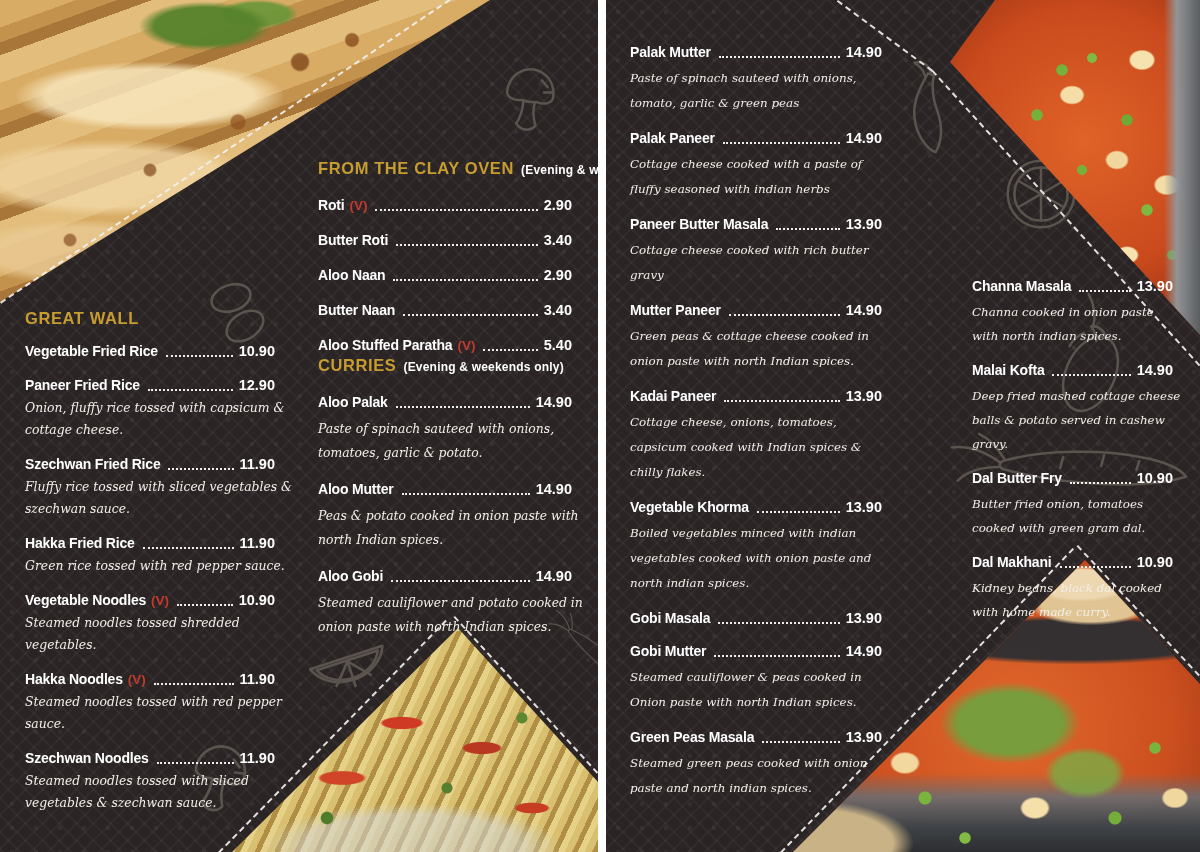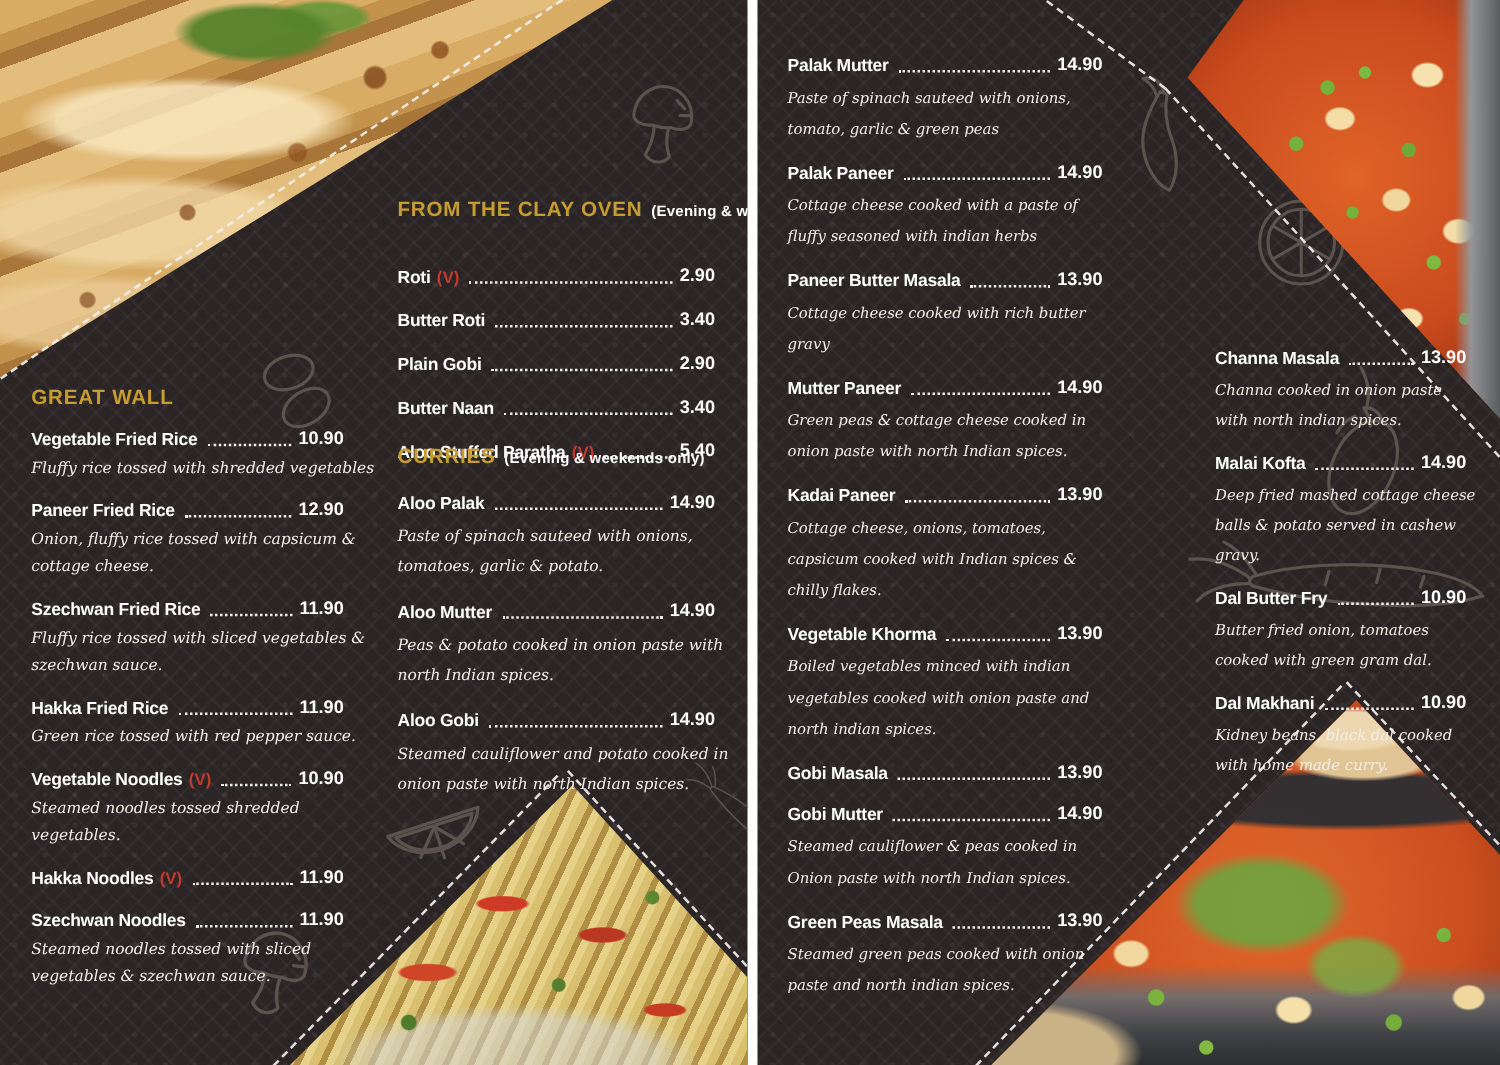--- a/index.html
+++ b/index.html
@@ -33,21 +33,21 @@
   .pr{font-weight:700;font-size:14.5px;}
   .desc{font-family:"DejaVu Serif",serif;font-style:italic;color:#f3efe8;font-size:12.4px;}
 
   .col-gw{left:25px;top:308px;width:250px;}
   .col-gw .sec-head{margin-bottom:12px;}
   .col-gw .item{margin-bottom:13px;}
   .col-gw .desc{line-height:22px;width:114%;}
   .col-gw .item .row{margin-bottom:1px;}
 
   .col-oven{left:318px;top:158px;width:254px;}
-  .col-oven .sec-head{margin-bottom:32px;}
+  .col-oven .sec-head{margin-bottom:16px;}
   .col-oven .item{margin-bottom:14px;}
 
   .col-cur{left:318px;top:355px;width:254px;}
   .col-cur .sec-head{margin-bottom:16px;}
   .col-cur .item{margin-bottom:14px;}
   .col-cur .desc{line-height:24px;width:110%;margin-top:4px;}
 
   .col-rc1{left:24px;top:42px;width:252px;}
   .col-rc1 .item{margin-bottom:12px;}
   .col-rc1 .desc{line-height:25px;width:104%;font-size:11.9px;margin-top:3px;}
@@ -170,21 +170,20 @@
     <div class="menu-col col-gw">
         <div class="sec-head">
           <span class="sec-title">GREAT WALL</span>
         </div>
         <div class="item">
           <div class="row">
             <span class="nm">Vegetable Fried Rice</span>
             <span class="leader"></span>
             <span class="pr">10.90</span>
           </div>
-          <div class="desc">Fluffy rice tossed with shredded vegetables</div>
         </div>
         <div class="item">
           <div class="row">
             <span class="nm">Paneer Fried Rice</span>
             <span class="leader"></span>
             <span class="pr">12.90</span>
           </div>
           <div class="desc">Onion, fluffy rice tossed with capsicum &amp; cottage cheese.</div>
         </div>
         <div class="item">
@@ -212,20 +211,21 @@
           </div>
           <div class="desc">Steamed noodles tossed shredded vegetables.</div>
         </div>
         <div class="item">
           <div class="row">
             <span class="nm">Hakka Noodles</span>
             <span class="veg">(V)</span>
             <span class="leader"></span>
             <span class="pr">11.90</span>
           </div>
+          <div class="desc">Steamed noodles tossed with red pepper sauce.</div>
         </div>
         <div class="item">
           <div class="row">
             <span class="nm">Szechwan Noodles</span>
             <span class="leader"></span>
             <span class="pr">11.90</span>
           </div>
           <div class="desc">Steamed noodles tossed with sliced vegetables &amp; szechwan sauce.</div>
         </div>
       </div>
@@ -244,21 +244,21 @@
         </div>
         <div class="item">
           <div class="row">
             <span class="nm">Butter Roti</span>
             <span class="leader"></span>
             <span class="pr">3.40</span>
           </div>
         </div>
         <div class="item">
           <div class="row">
-            <span class="nm">Plain Gobi</span>
+            <span class="nm">Aloo Naan</span>
             <span class="leader"></span>
             <span class="pr">2.90</span>
           </div>
         </div>
         <div class="item">
           <div class="row">
             <span class="nm">Butter Naan</span>
             <span class="leader"></span>
             <span class="pr">3.40</span>
           </div>

